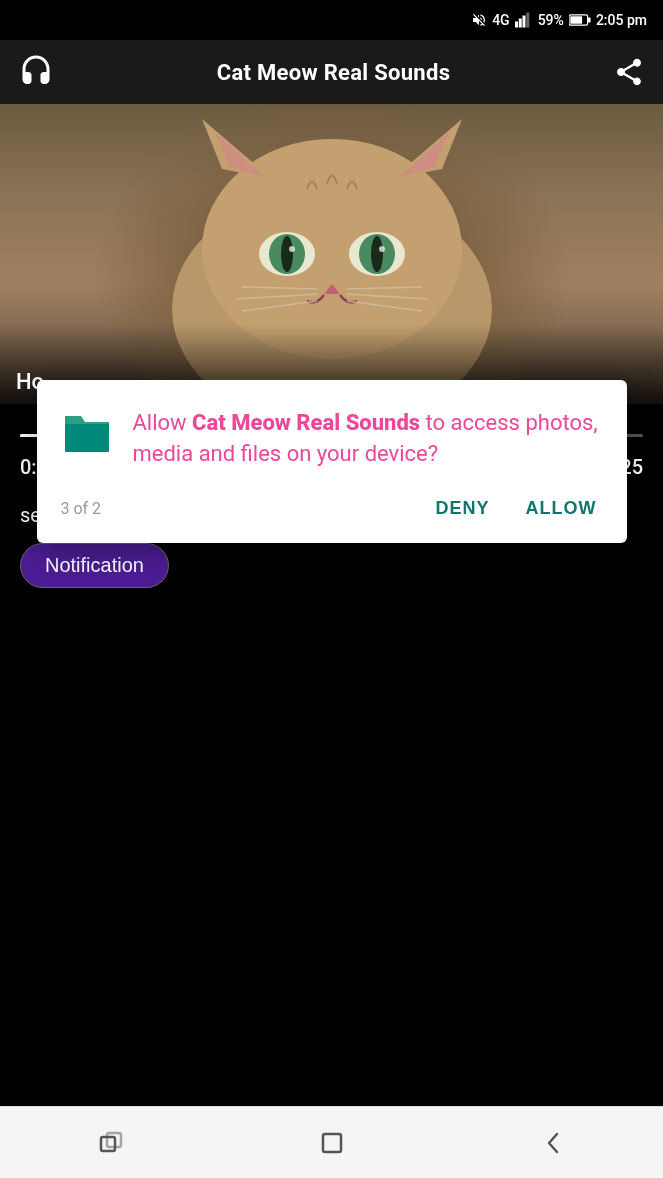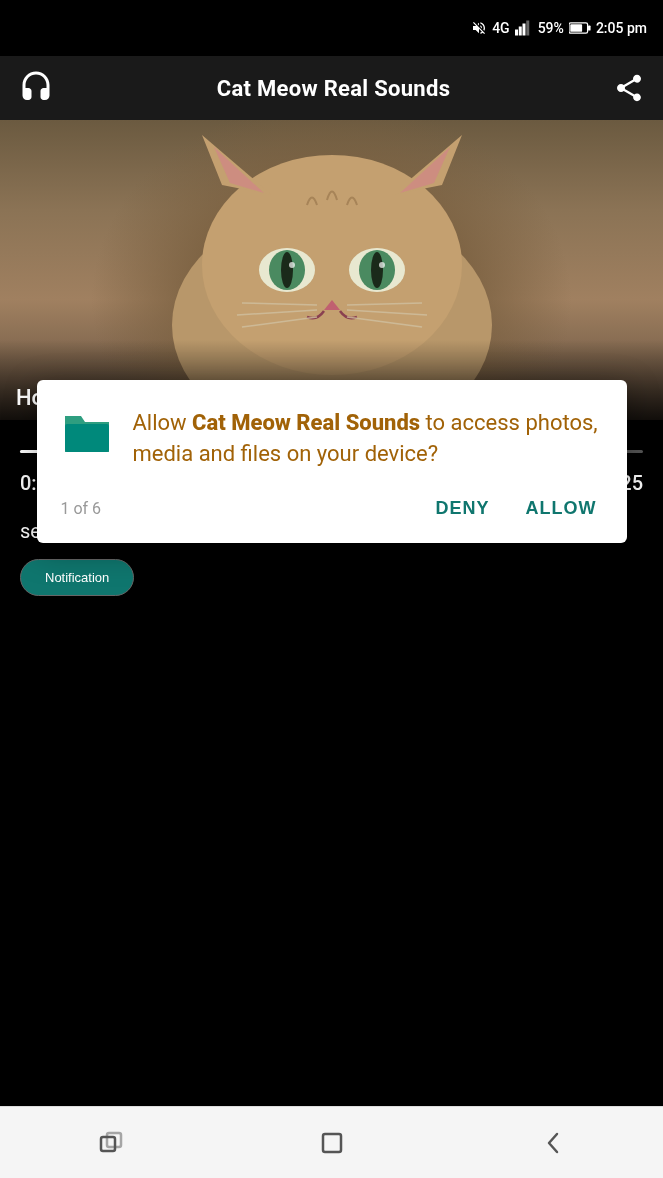--- a/index.html
+++ b/index.html
@@ -8,21 +8,21 @@
       height: 1178px;
       background: #000;
       font-family: 'Roboto', Arial, sans-serif;
       overflow: hidden;
       position: relative;
     }
 
     
     .status-bar {
       width: 100%;
-      height: 56px;
+      height: 40px;
       background: #000;
       display: flex;
       align-items: center;
       justify-content: flex-end;
       padding: 0 16px;
       gap: 6px;
     }
     .status-icons {
       display: flex;
       align-items: center;
@@ -111,21 +111,21 @@
     }
     .folder-icon {
       width: 52px;
       height: 44px;
       flex-shrink: 0;
       margin-top: 4px;
     }
     .dialog-text {
       font-size: 22px;
       line-height: 1.4;
-      color: #a16207;
+      color: #ec4899;
     }
     .dialog-text strong {
       font-weight: 800;
     }
     .dialog-footer {
       display: flex;
       align-items: center;
       justify-content: space-between;
       margin-top: 8px;
     }
@@ -208,25 +208,25 @@
       font-size: 20px;
       font-weight: 400;
       margin-bottom: 16px;
     }
     .set-as-buttons {
       display: flex;
       gap: 12px;
       flex-wrap: wrap;
     }
     .set-as-btn {
-      background: #0f766e;
+      background: #4c1d95;
       border: 1.5px solid #666;
       border-radius: 30px;
       color: #fff;
-      font-size: 13px;
+      font-size: 20px;
       padding: 10px 24px;
       cursor: pointer;
     }
 
     
     .bottom-nav {
       position: absolute;
       bottom: 0;
       left: 0;
       width: 100%;
@@ -347,21 +347,21 @@
 
       <svg class="folder-icon" viewBox="0 0 52 44" fill="#2E7D6A">
         <path d="M4 4 L20 4 L24 10 L48 10 L48 40 L4 40 Z" fill="#2E9E80" rx="3"></path>
         <rect x="4" y="12" width="44" height="28" rx="2" fill="#00897B"></rect>
       </svg>
       <div class="dialog-text">
         Allow <strong>Cat Meow Real Sounds</strong><span> to access photos, media and files on your device?</span>
       </div>
     </div>
     <div class="dialog-footer">
-      <span class="dialog-counter">1 of 6</span>
+      <span class="dialog-counter">3 of 2</span>
       <div class="dialog-actions">
         <button class="dialog-btn">DENY</button>
         <button class="dialog-btn">ALLOW</button>
       </div>
     </div>
   </div>
 </div>
 
 <div class="audio-area">
 

